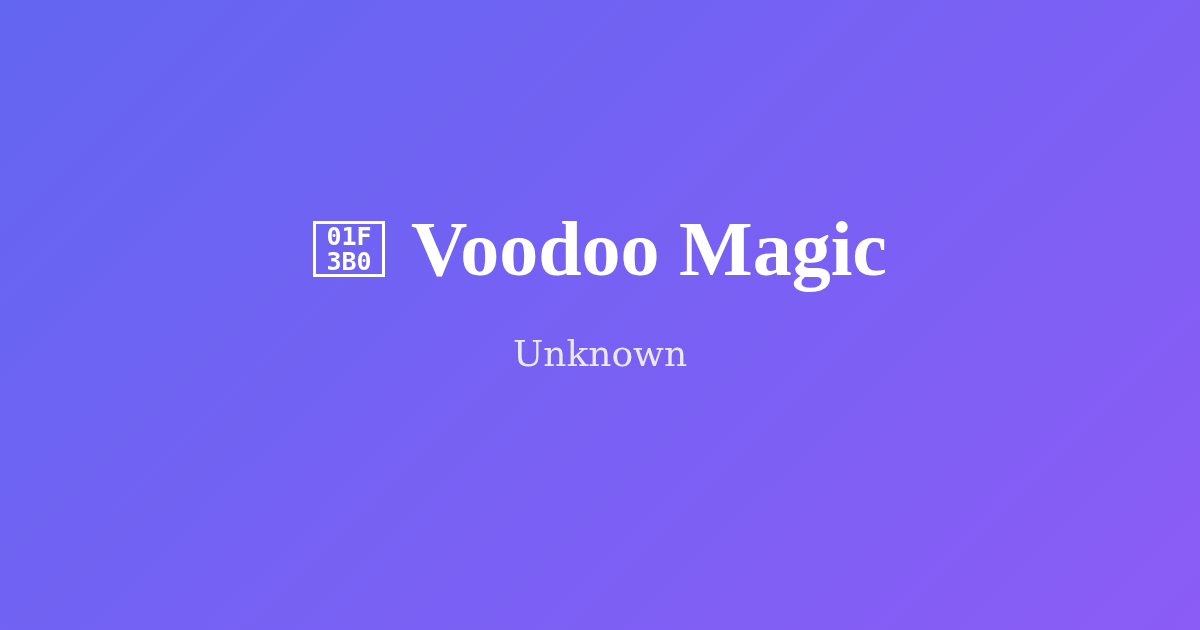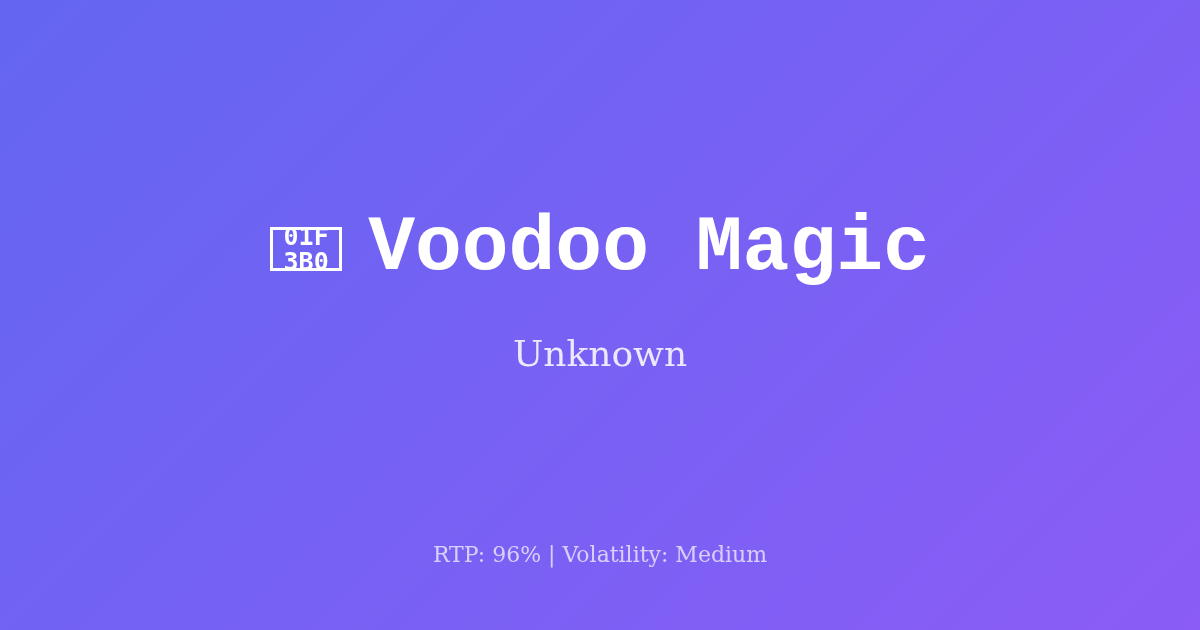--- a/index.html
+++ b/index.html
@@ -37,34 +37,34 @@
     margin-top: -46px;
   }
 
   
   .tofu {
     display: inline-flex;
     flex-direction: column;
     align-items: center;
     justify-content: center;
     width: 72px;
-    height: 44px;
+    height: 56px;
     border: 3px solid #ffffff;
     font-family: "DejaVu Sans Mono", "Liberation Mono", monospace;
     font-size: 25px;
     font-weight: 700;
     line-height: 1.0;
     letter-spacing: 0px;
     color: #ffffff;
     flex: none;
   }
   .tofu span { display: block; }
 
   .game-title {
-    font-family: Liberation Mono, monospace;
+    font-family: Liberation Serif, serif;
     font-weight: 700;
     font-size: 78px;
     line-height: 1.05;
     color: #ffffff;
     white-space: nowrap;
     letter-spacing: 0px;
   }
 
   
   .provider {
@@ -98,15 +98,14 @@
   <div class="title-row">
     <span class="tofu">
       <span>01F</span>
       <span>3B0</span>
     </span>
     <h1 class="game-title">Voodoo Magic</h1>
   </div>
 
   <div class="provider">Unknown</div>
 
-  <div class="meta">RTP: 96% | Volatility: Medium</div>
 
 </div>
 
 </body></html>

